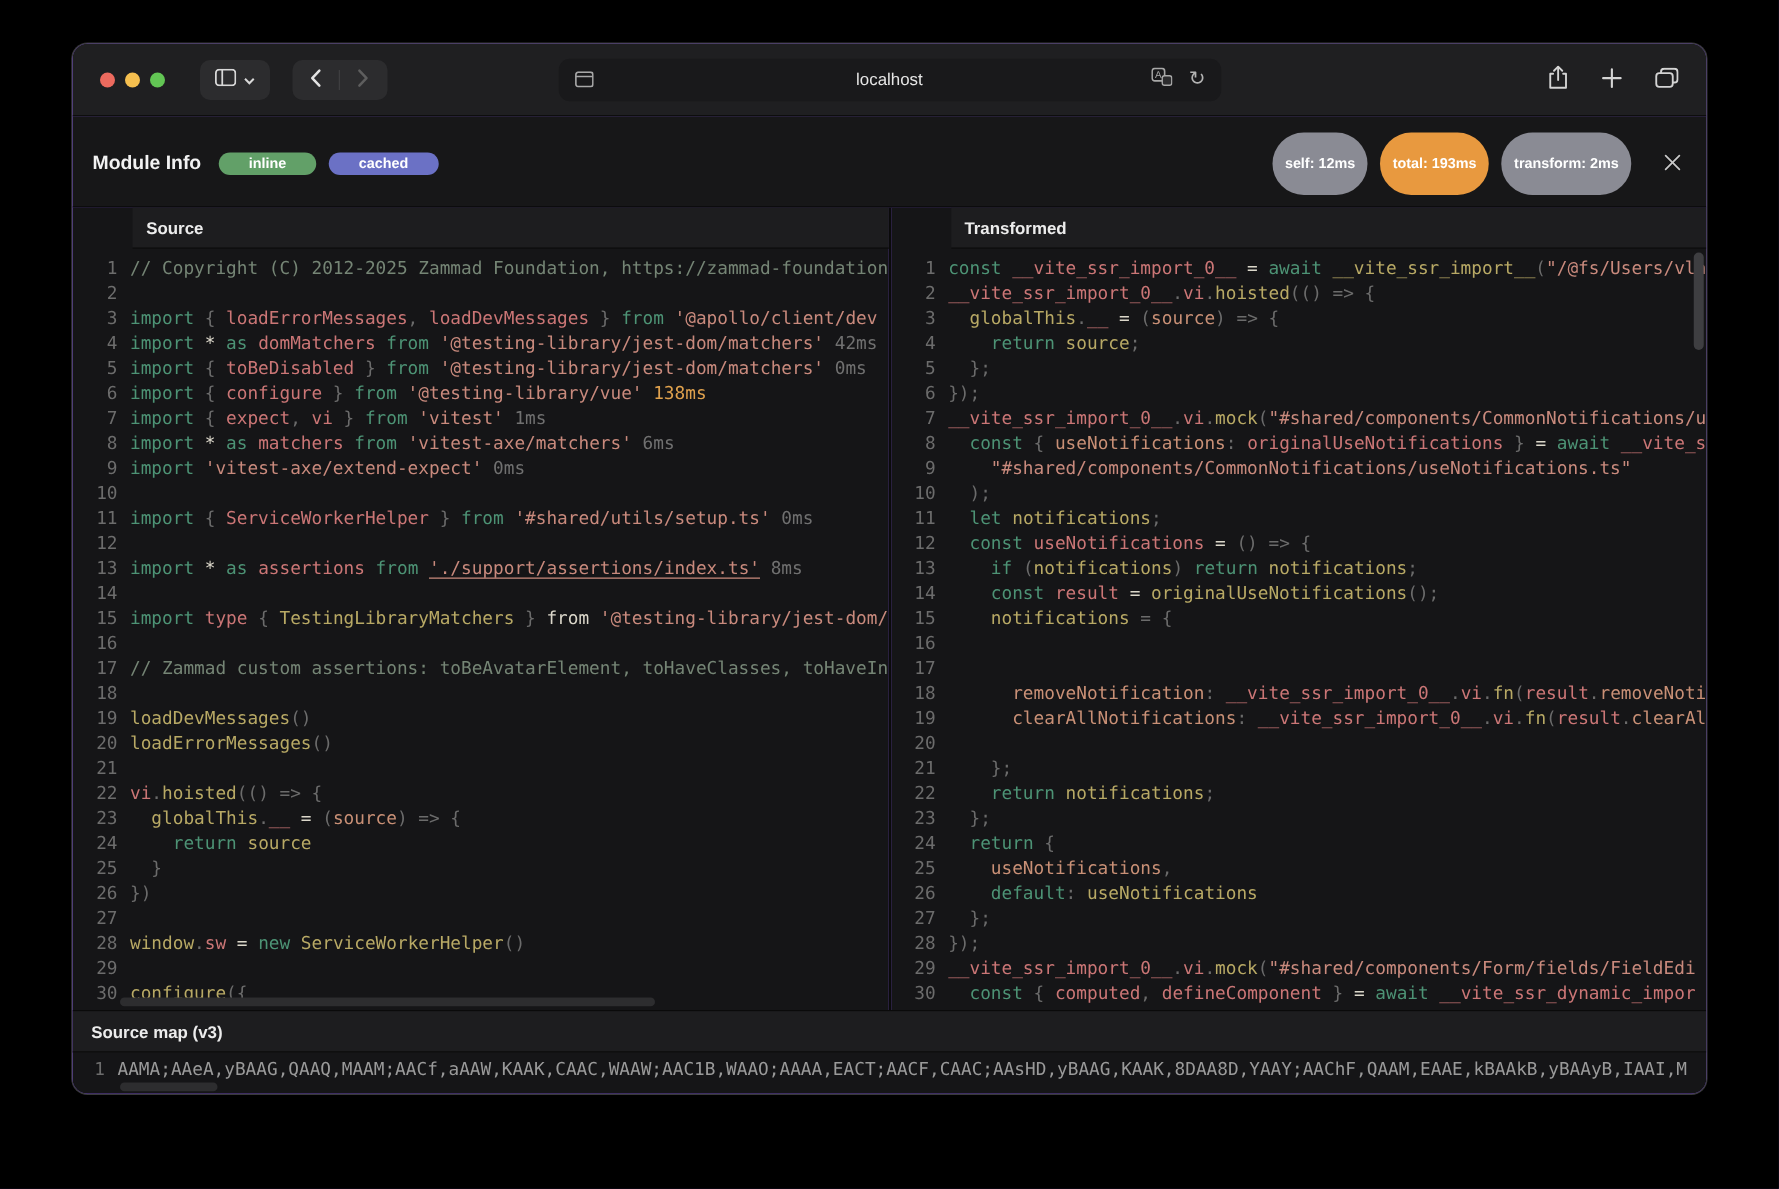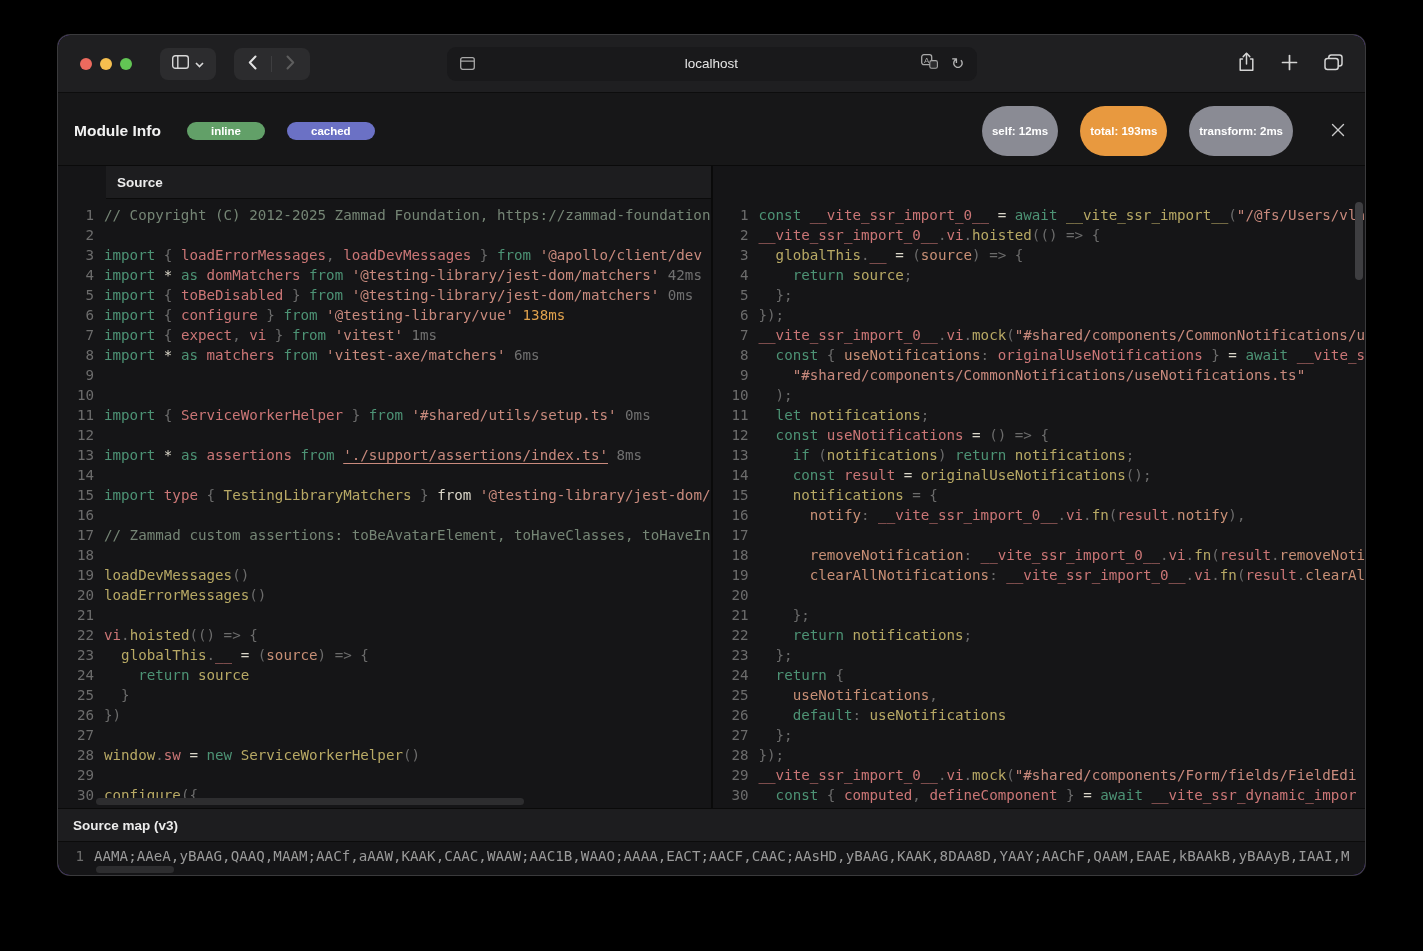--- a/index.html
+++ b/index.html
@@ -22,21 +22,21 @@
     border-radius:9px;display:flex;align-items:center;justify-content:center;}
   .ab-left{position:absolute;left:13px;display:flex;align-items:center;}
   .ab-url{color:#e6e6e6;font-size:13.5px;}
   .ab-right{position:absolute;right:12px;display:flex;gap:13px;align-items:center;color:#adadad;}
   .reloadglyph{font-size:16px;line-height:1;color:#b3b3b3;}
   .right-tools{margin-left:auto;display:flex;gap:26px;align-items:center;}
   .right-tools button{background:none;border:0;padding:0;display:flex;align-items:center;}
   
   .modhead{position:absolute;top:58px;left:0;right:0;height:73px;background:#171718;
     border-bottom:1px solid #0a0a0a;padding:13px 20px 0 16px;box-sizing:border-box;}
-  .mh-row{display:flex;align-items:center;gap:22px;}
+  .mh-row{display:flex;align-items:center;gap:10px;}
   .mh-title{font-size:15.5px;font-weight:700;color:#f2f2f2;margin:0 4px 0 0;}
   .badge{font-size:11.5px;font-weight:700;color:#fff;padding:3px 24px;border-radius:999px;}
   .badge.b-inline{background:var(--badge_inline);}
   .badge.b-cached{background:var(--badge_cached);}
   .mh-spacer{flex:1;}
   .pill{font-size:11.5px;font-weight:700;color:#fff;padding:19px 10px;border-radius:999px;background:var(--pill_gray);}
   .pill[data-variant="orange"]{background:var(--pill_orange);}
   .mh-close{background:none;border:0;margin-left:16px;padding:0;display:flex;align-items:center;}
   .mh-path{margin-top:9px;font-family:"DejaVu Sans Mono", monospace;font-size:13.5px;color:#8e8e8e;}
   
@@ -206,20 +206,21 @@
           <div class="line">
             <span class="ln">7</span>
             <span class="lc"><span class="kw">import</span><span class="pu"> { </span><span class="id">expect</span><span class="pu">, </span><span class="id">vi</span><span class="pu"> } </span><span class="kw">from </span><span class="str">'vitest'</span><span class="tm"> 1ms</span></span>
           </div>
           <div class="line">
             <span class="ln">8</span>
             <span class="lc"><span class="kw">import </span><span class="wh">* </span><span class="kw">as </span><span class="id">matchers </span><span class="kw">from </span><span class="str">'vitest-axe/matchers'</span><span class="tm"> 6ms</span></span>
           </div>
           <div class="line">
             <span class="ln">9</span>
+            <span class="lc"><span class="kw">import </span><span class="str">'vitest-axe/extend-expect'</span><span class="tm"> 0ms</span></span>
           </div>
           <div class="line">
             <span class="ln">10</span>
             <span class="lc"></span>
           </div>
           <div class="line">
             <span class="ln">11</span>
             <span class="lc"><span class="kw">import</span><span class="pu"> { </span><span class="id">ServiceWorkerHelper</span><span class="pu"> } </span><span class="kw">from </span><span class="str">'#shared/utils/setup.ts'</span><span class="tm"> 0ms</span></span>
           </div>
           <div class="line">
@@ -296,20 +297,23 @@
           </div>
           <div class="line">
             <span class="ln">30</span>
             <span class="lc"><span class="fn">configure</span><span class="pu">({</span></span>
           </div>
         </div>
       <div class="hthumb"></div>
     </section>
     <div class="vdivider"></div>
     <section class="panel">
+      <header class="phead">
+        <span>Transformed</span>
+      </header>
       <div class="code">
           <div class="line">
             <span class="ln">1</span>
             <span class="lc"><span class="kw">const </span><span class="id">__vite_ssr_import_0__</span><span class="wh"> = </span><span class="kw">await </span><span class="fn">__vite_ssr_import__</span><span class="pu">(</span><span class="str">"/@fs/Users/vla</span></span>
           </div>
           <div class="line">
             <span class="ln">2</span>
             <span class="lc"><span class="id">__vite_ssr_import_0__</span><span class="pu">.</span><span class="id">vi</span><span class="pu">.</span><span class="fn">hoisted</span><span class="pu">(() =&gt; {</span></span>
           </div>
           <div class="line">
@@ -359,21 +363,20 @@
           <div class="line">
             <span class="ln">14</span>
             <span class="lc"><span>    </span><span class="kw">const </span><span class="id">result</span><span class="wh"> = </span><span class="fn">originalUseNotifications</span><span class="pu">();</span></span>
           </div>
           <div class="line">
             <span class="ln">15</span>
             <span class="lc"><span>    </span><span class="fn">notifications</span><span class="pu"> = {</span></span>
           </div>
           <div class="line">
             <span class="ln">16</span>
-            <span class="lc"><span>      </span><span class="pr">notify</span><span class="pu">: </span><span class="id">__vite_ssr_import_0__</span><span class="pu">.</span><span class="id">vi</span><span class="pu">.</span><span class="fn">fn</span><span class="pu">(</span><span class="id">result</span><span class="pu">.</span><span class="pr">notify</span><span class="pu">),</span></span>
           </div>
           <div class="line">
             <span class="ln">17</span>
           </div>
           <div class="line">
             <span class="ln">18</span>
             <span class="lc"><span>      </span><span class="pr">removeNotification</span><span class="pu">: </span><span class="id">__vite_ssr_import_0__</span><span class="pu">.</span><span class="id">vi</span><span class="pu">.</span><span class="fn">fn</span><span class="pu">(</span><span class="id">result</span><span class="pu">.</span><span class="pr">removeNoti</span></span>
           </div>
           <div class="line">
             <span class="ln">19</span>

